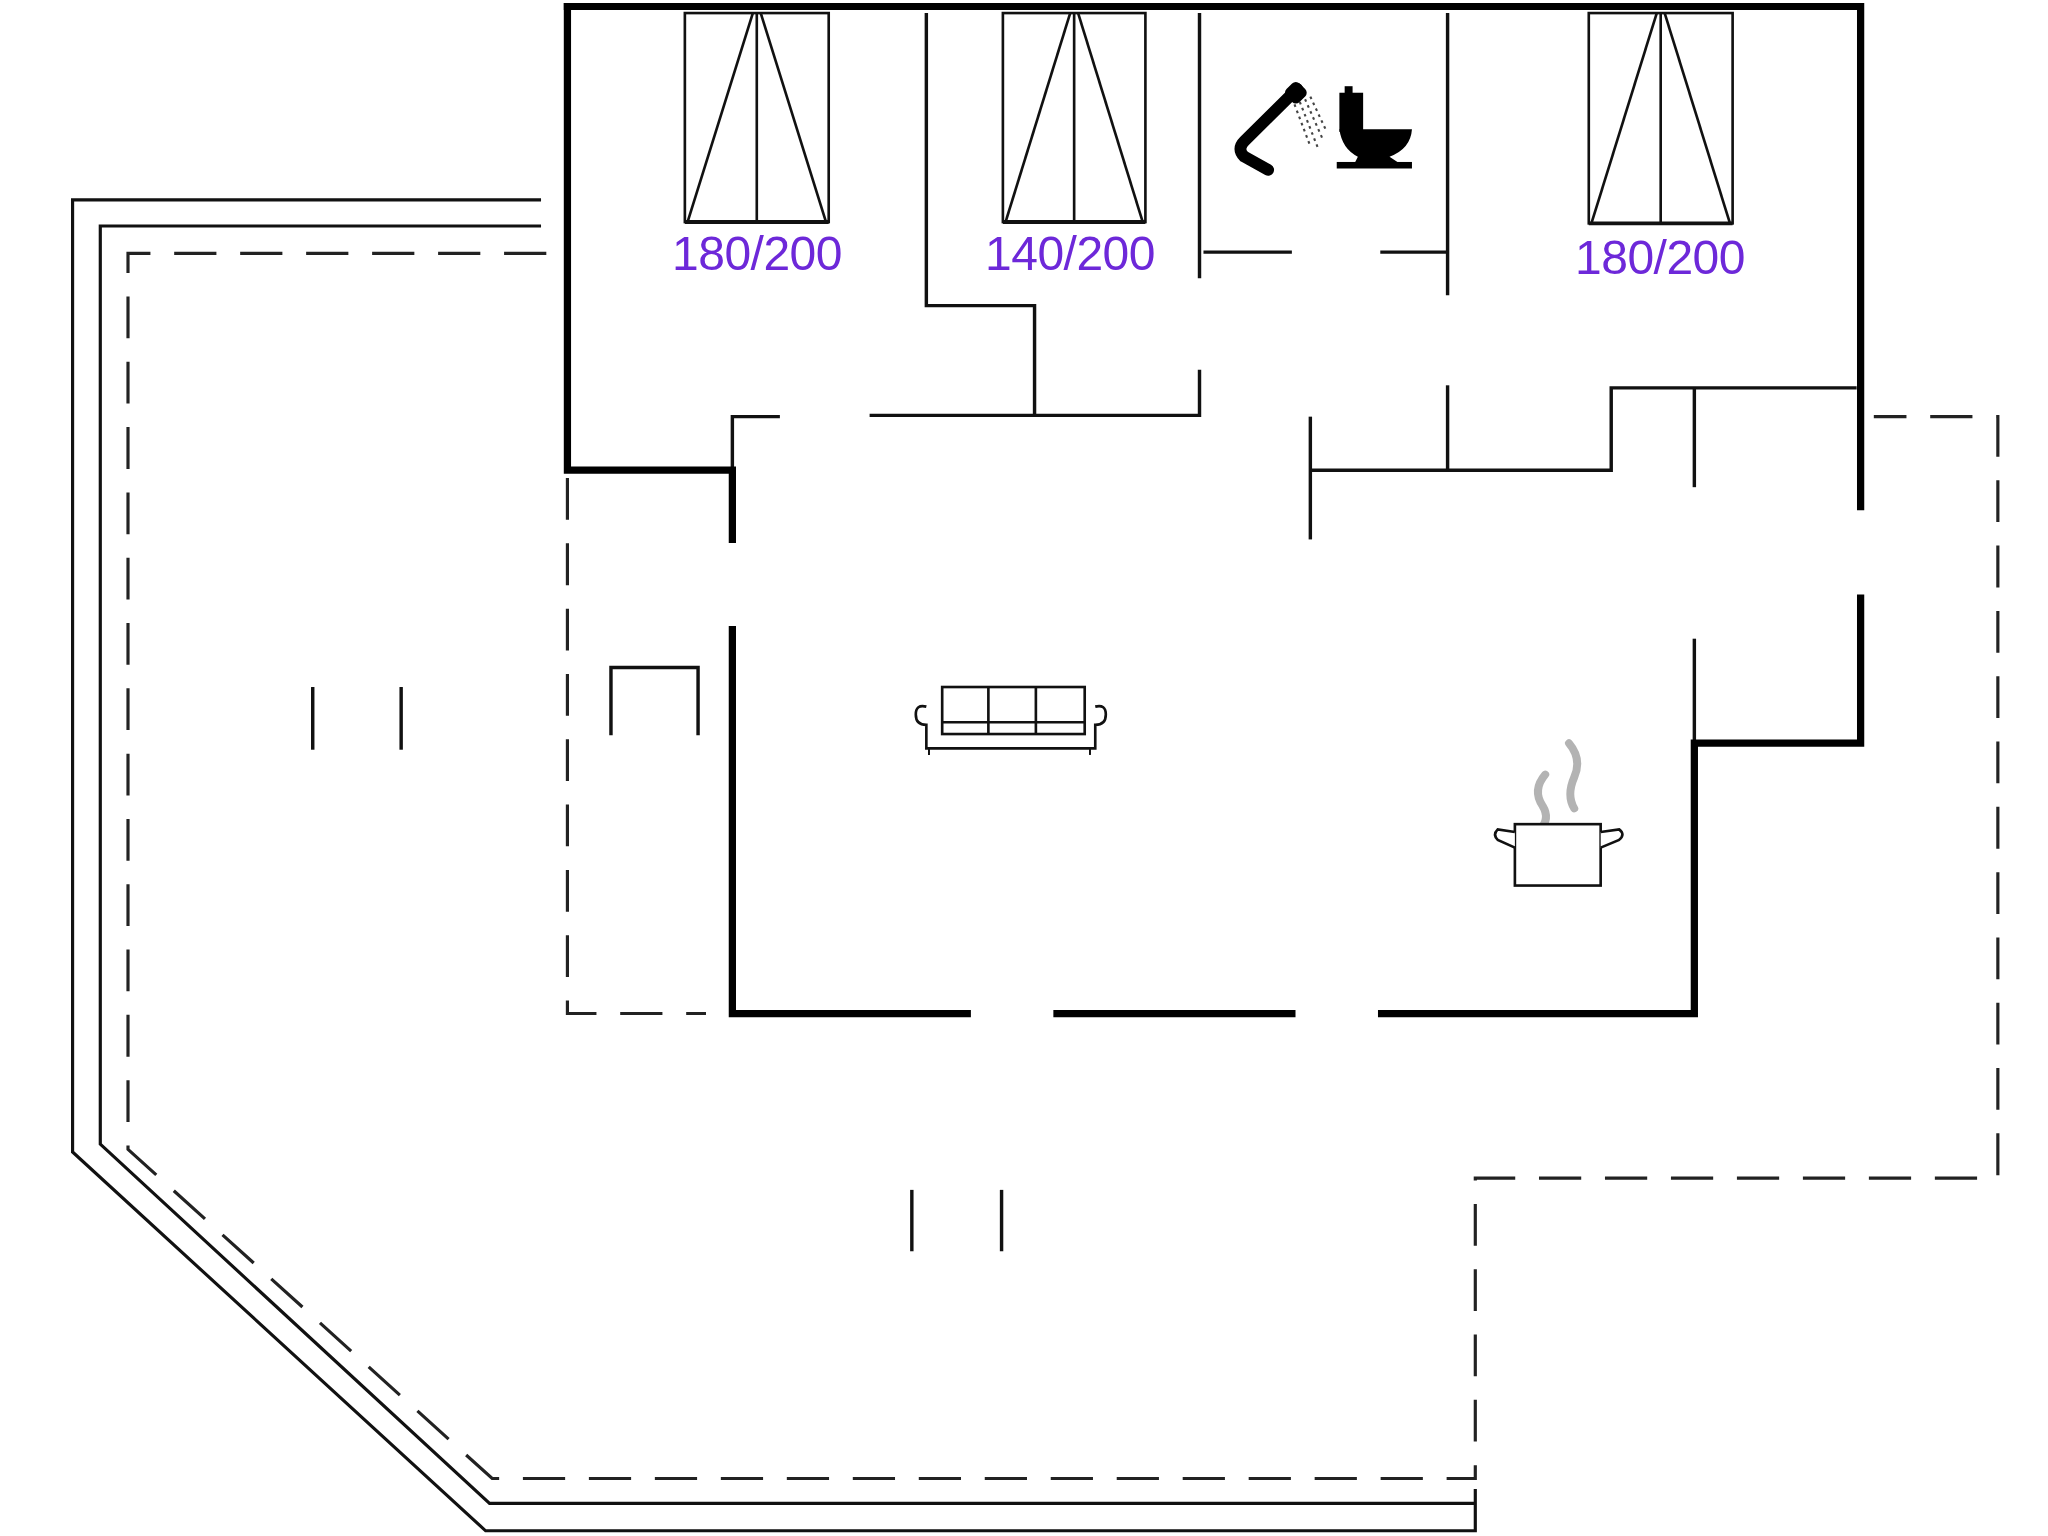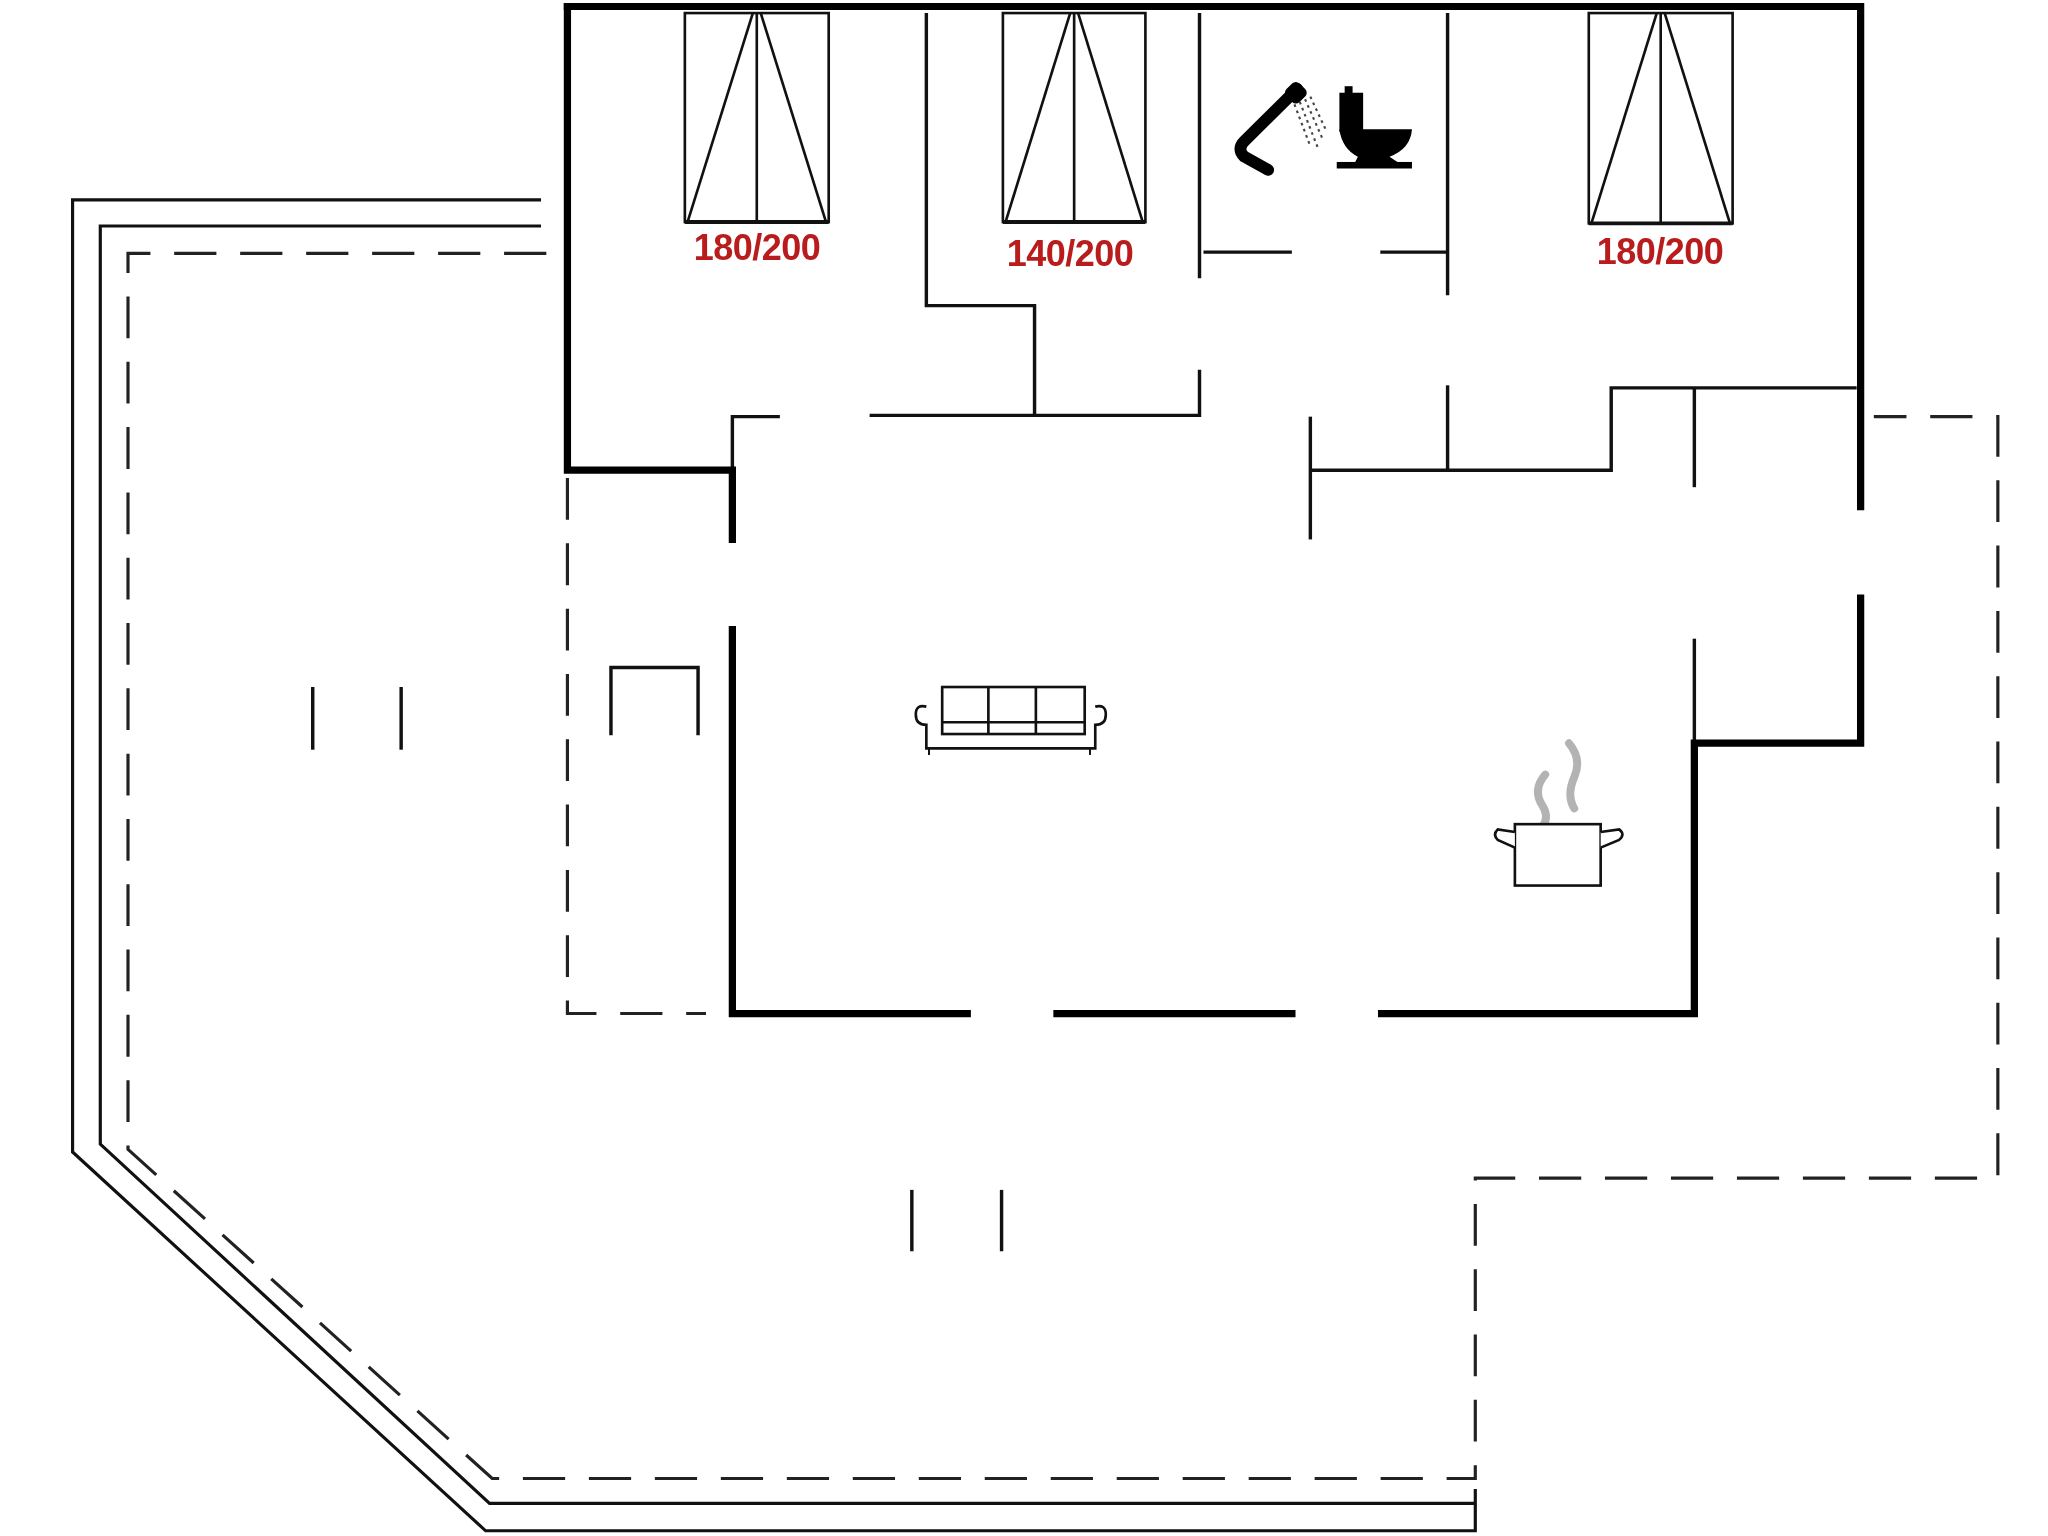--- a/index.html
+++ b/index.html
@@ -1,27 +1,26 @@
 <!DOCTYPE html>
 <html><head>
 <meta charset="utf-8">
 <style>
   html, body { margin: 0; padding: 0; background: #ffffff; }
   body { width: 2048px; height: 1536px; overflow: hidden; position: relative; }
   #plan { position: absolute; left: 0; top: 0; width: 2048px; height: 1536px; }
   .label {
     position: absolute;
     font-family: "Liberation Sans", sans-serif;
-    font-size: 36px;
-    color: #b91c1c;
+    font-size: 48px;
+    color: #6d28d9;
     letter-spacing: -0.5px;
     transform: translateX(-50%);
     white-space: nowrap;
     line-height: 1;
-    font-weight: bold;
   }
   .wall-thick { stroke: #000; stroke-width: 5.5; fill: none; stroke-linecap: square; }
   .wall-thin { stroke: #111; stroke-width: 2.6; fill: none; stroke-linecap: butt; }
   .terrace { stroke: #111; stroke-width: 2.4; fill: none; }
   .dashed { stroke: #222; stroke-width: 2.4; fill: none; stroke-dasharray: 32 18; }
   .bed { stroke: #111; stroke-width: 2; fill: #fff; }
   .icon-stroke { stroke: #111; stroke-width: 2; fill: #fff; }
 </style>
 </head>
 <body>
@@ -120,14 +119,14 @@
   <g transform="translate(1131,565)">
     <path d="M40,28 Q30,40 38,52 Q44,62 36,70" stroke="#b3b3b3" stroke-width="6" fill="none" stroke-linecap="round"></path>
     <path d="M58,4 Q68,16 62,30 Q56,44 62,54" stroke="#b3b3b3" stroke-width="6" fill="none" stroke-linecap="round"></path>
     <rect x="17" y="66" width="65" height="47" class="icon-stroke" stroke-width="2.5"></rect>
     <path d="M17,72 L4,70 Q0,74 4,78 L17,84" class="icon-stroke" stroke-width="2.5"></path>
     <path d="M82,72 L96,70 Q101,74 96,78 L82,84" class="icon-stroke" stroke-width="2.5"></path>
   </g>
 </svg>
 
 <div class="label" style="left:757px; top:230px;">180/200</div>
-<div class="label" style="left:1070px; top:236px;">140/200</div>
+<div class="label" style="left:1070px; top:230px;">140/200</div>
 <div class="label" style="left:1660px; top:234px;">180/200</div>
 
 </body></html>

